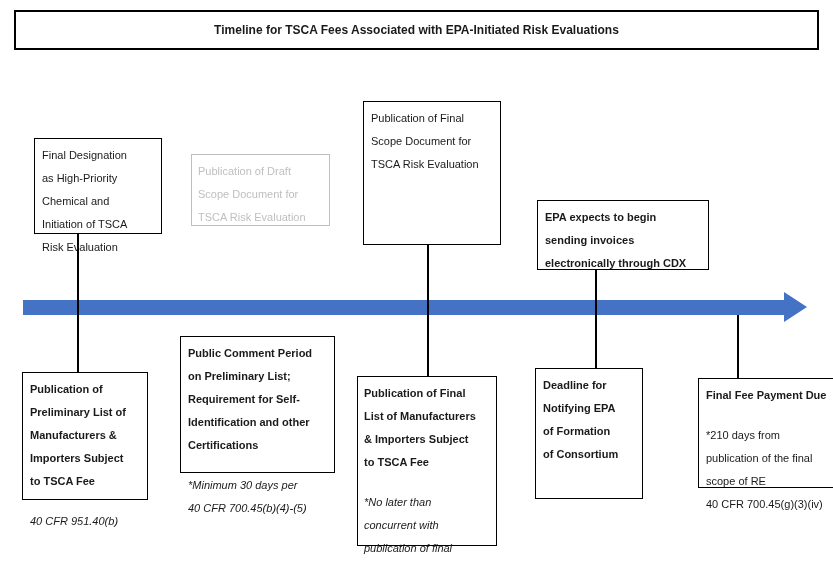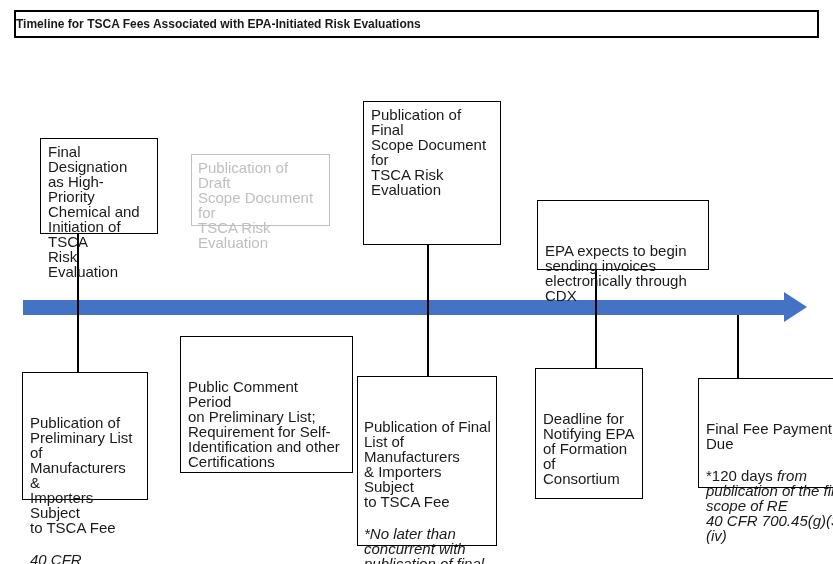--- a/index.html
+++ b/index.html
@@ -12,41 +12,41 @@
     position: relative;
     width: 833px;
     height: 564px;
     background: #ffffff;
     font-family: "Liberation Sans", "DejaVu Sans", sans-serif;
     color: #1a1a1a;
     overflow: hidden;
   }
   .title-box {
     position: absolute;
-    left: 14px; top: 10px; width: 805px; height: 28px;
+    left: 14px; top: 10px; width: 805px; height: 40px;
     border: 2px solid #000;
     box-sizing: border-box;
-    display: flex; align-items: center; 
+    display: flex; align-items: center; justify-content: center;
     font-weight: bold;
     font-size: 12px;
   }
   .box {
     position: absolute;
     border: 1.5px solid var(--line-color);
     background: #fff;
     box-sizing: border-box;
     padding: 5px 7px;
-    font-size: 15px;
-    line-height: 15px;
+    font-size: 11px;
+    line-height: 23px;
   }
   .box .t { white-space: pre-line; }
   .box .n { white-space: pre-line; margin-top: 17px; font-style: italic; }
-  .box .n .it { font-style: italic; }
+  .box .n .it { }
   .box .n.mixed { font-style: normal; }
-  .bold-title .t { font-weight: normal; margin-top: 37px; }
+  .bold-title .t { font-weight: bold; }
   .muted { border-color: var(--muted-color); color: var(--muted-color); padding-left: 6px; }
   .arrow-shaft {
     position: absolute;
     left: 23px; top: 300px; width: 761px; height: 15px;
     background: var(--arrow-color);
   }
   .arrow-head {
     position: absolute;
     left: 784px; top: 292px;
     width: 0; height: 0;
@@ -70,21 +70,21 @@
   </div>
 
   <div class="arrow-shaft"></div>
   <div class="arrow-head"></div>
 
   <div class="connector" style="left:77px; top:234px; height:138px;"></div>
   <div class="connector" style="left:427px; top:245px; height:131px;"></div>
   <div class="connector" style="left:595px; top:270px; height:98px;"></div>
   <div class="connector" style="left:737px; top:315px; height:63px;"></div>
 
-  <div class="box" style="left:40px; top:138px; width:118px; height:96px;">
+  <div class="box" style="left:34px; top:138px; width:128px; height:96px;">
     <div class="t">Final Designation
 as High-Priority
 Chemical and
 Initiation of TSCA
 Risk Evaluation</div>
   </div>
 
   <div class="box muted" style="left:191px; top:154px; width:139px; height:72px; border-width:1px;">
     <div class="t">Publication of Draft
 Scope Document for
@@ -105,26 +105,28 @@
 
   <div class="box bold-title" style="left:22px; top:372px; width:126px; height:128px;">
     <div class="t">Publication of
 Preliminary List of
 Manufacturers &amp;
 Importers Subject
 to TSCA Fee</div>
     <div class="n">40 CFR 951.40(b)</div>
   </div>
 
-  <div class="box bold-title" style="left:180px; top:336px; width:173px; height:137px;">
+  <div class="box bold-title" style="left:180px; top:336px; width:155px; height:137px;">
     <div class="t">Public Comment Period
 on Preliminary List;
 Requirement for Self-
 Identification and other
 Certifications</div>
+    <div class="n">*Minimum 30 days per
+40 CFR 700.45(b)(4)-(5)</div>
   </div>
 
   <div class="box bold-title" style="left:357px; top:376px; width:140px; height:170px; padding-left:6px; padding-right:5px;">
     <div class="t">Publication of Final
 List of Manufacturers
 &amp; Importers Subject
 to TSCA Fee</div>
     <div class="n">*No later than
 concurrent with
 publication of final
@@ -134,19 +136,19 @@
 
   <div class="box bold-title" style="left:535px; top:368px; width:108px; height:131px;">
     <div class="t">Deadline for
 Notifying EPA
 of Formation
 of Consortium</div>
   </div>
 
   <div class="box bold-title" style="left:698px; top:378px; width:170px; height:110px;">
     <div class="t">Final Fee Payment Due</div>
-    <div class="n mixed"><span>*120 days </span><span class="it">from
+    <div class="n mixed"><span>*210 days </span><span class="it">from
 publication of the final
 scope of RE
 40 CFR 700.45(g)(3)(iv)</span></div>
   </div>
 
 </div>
 
 </body></html>

